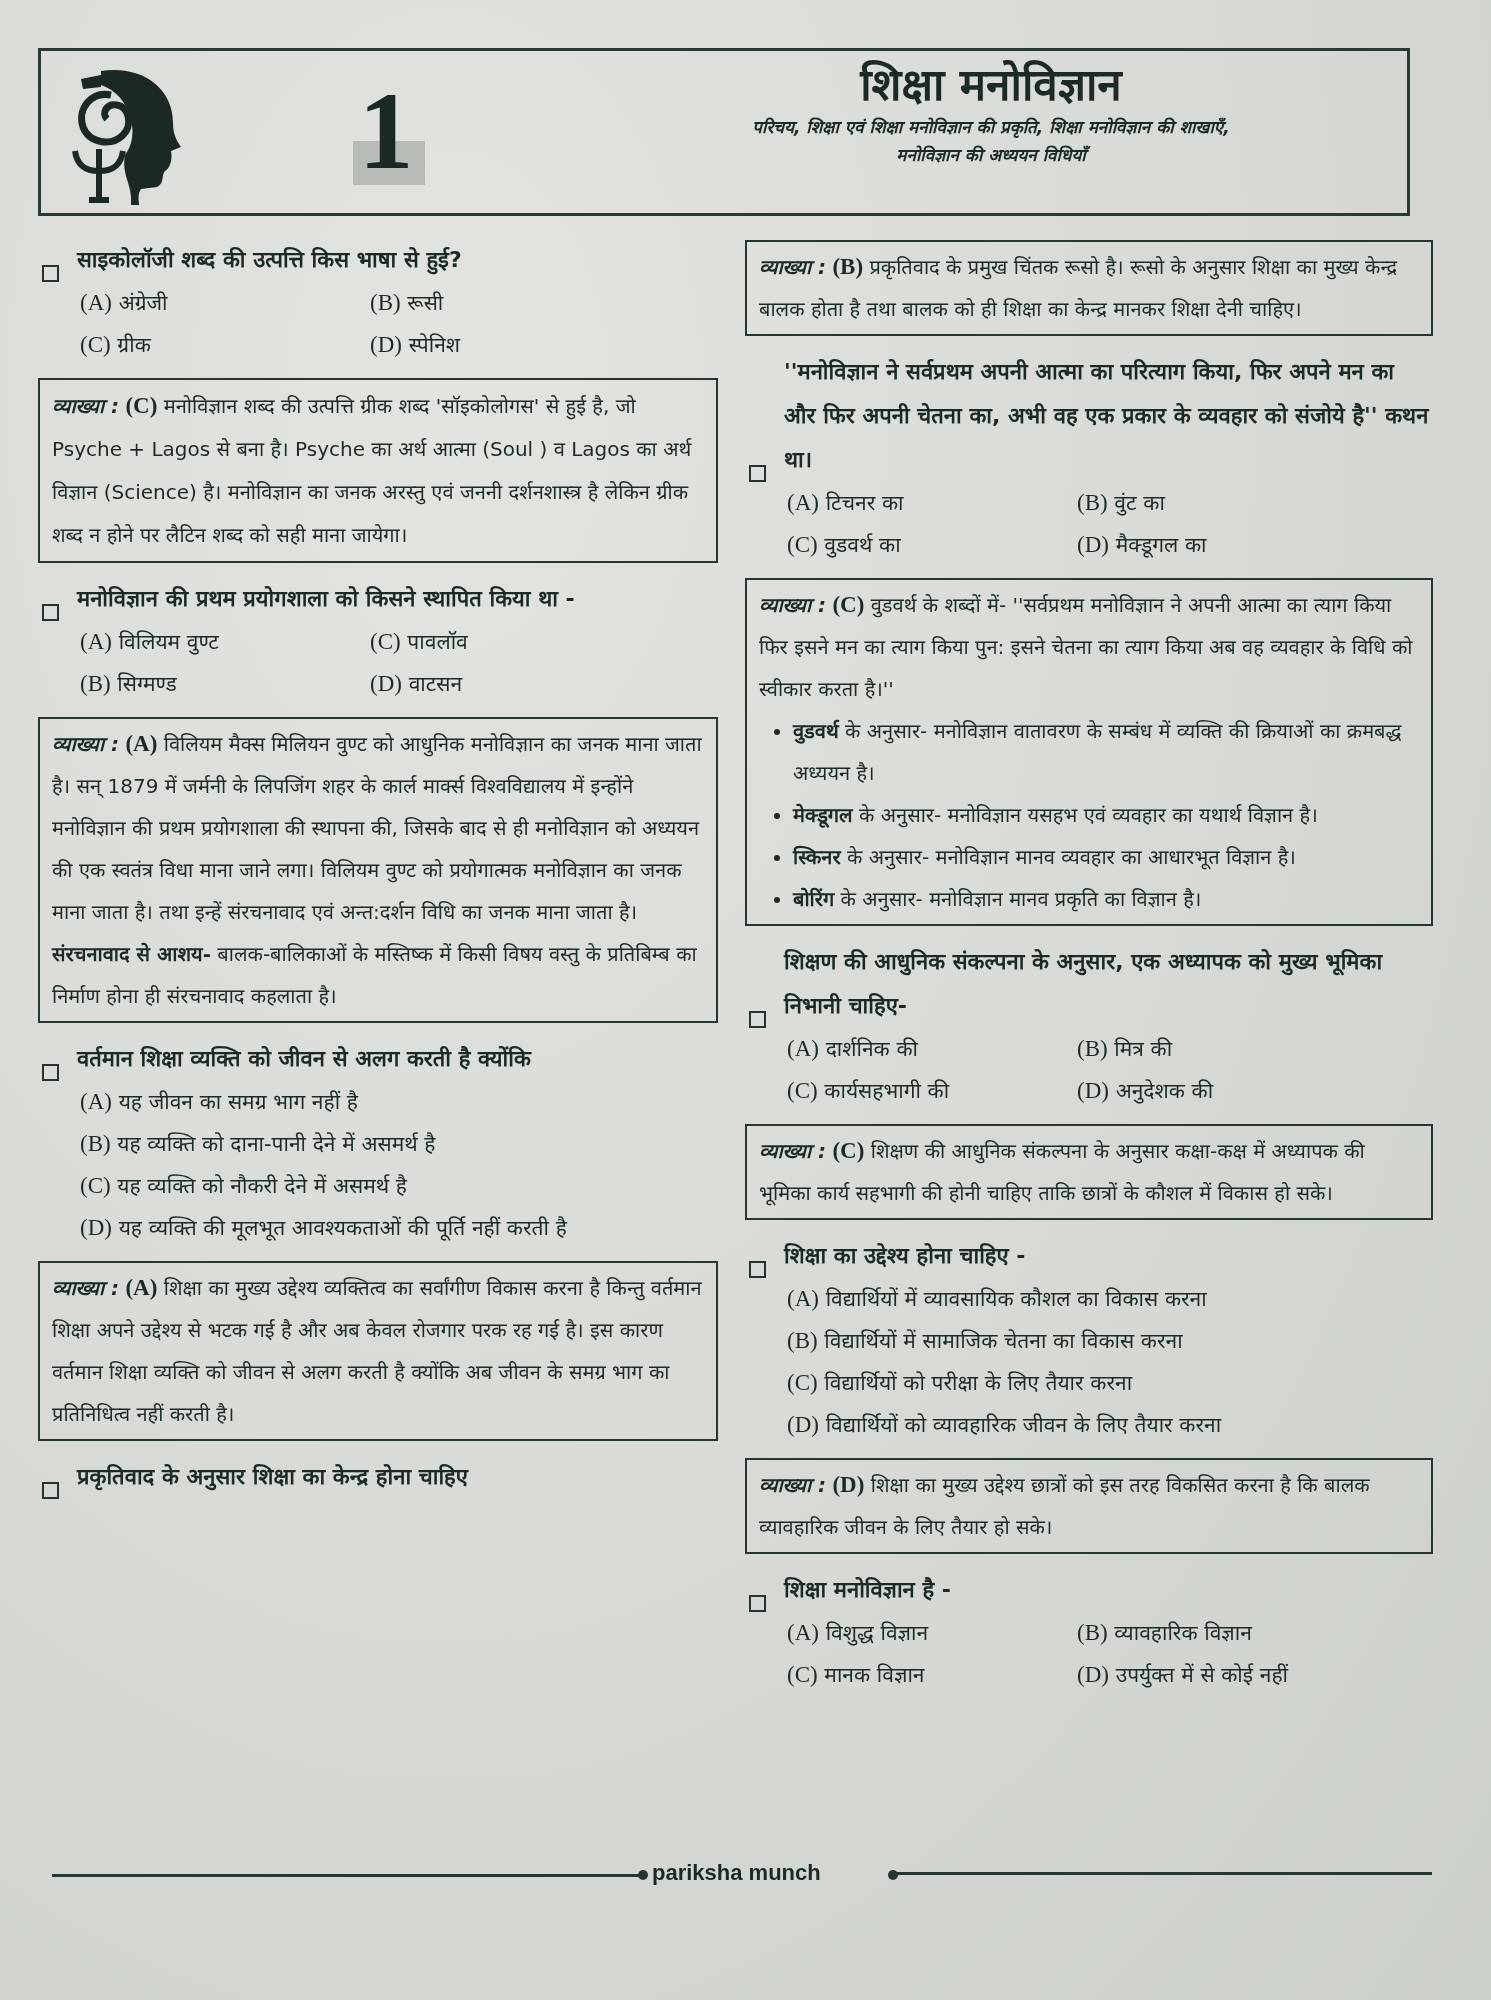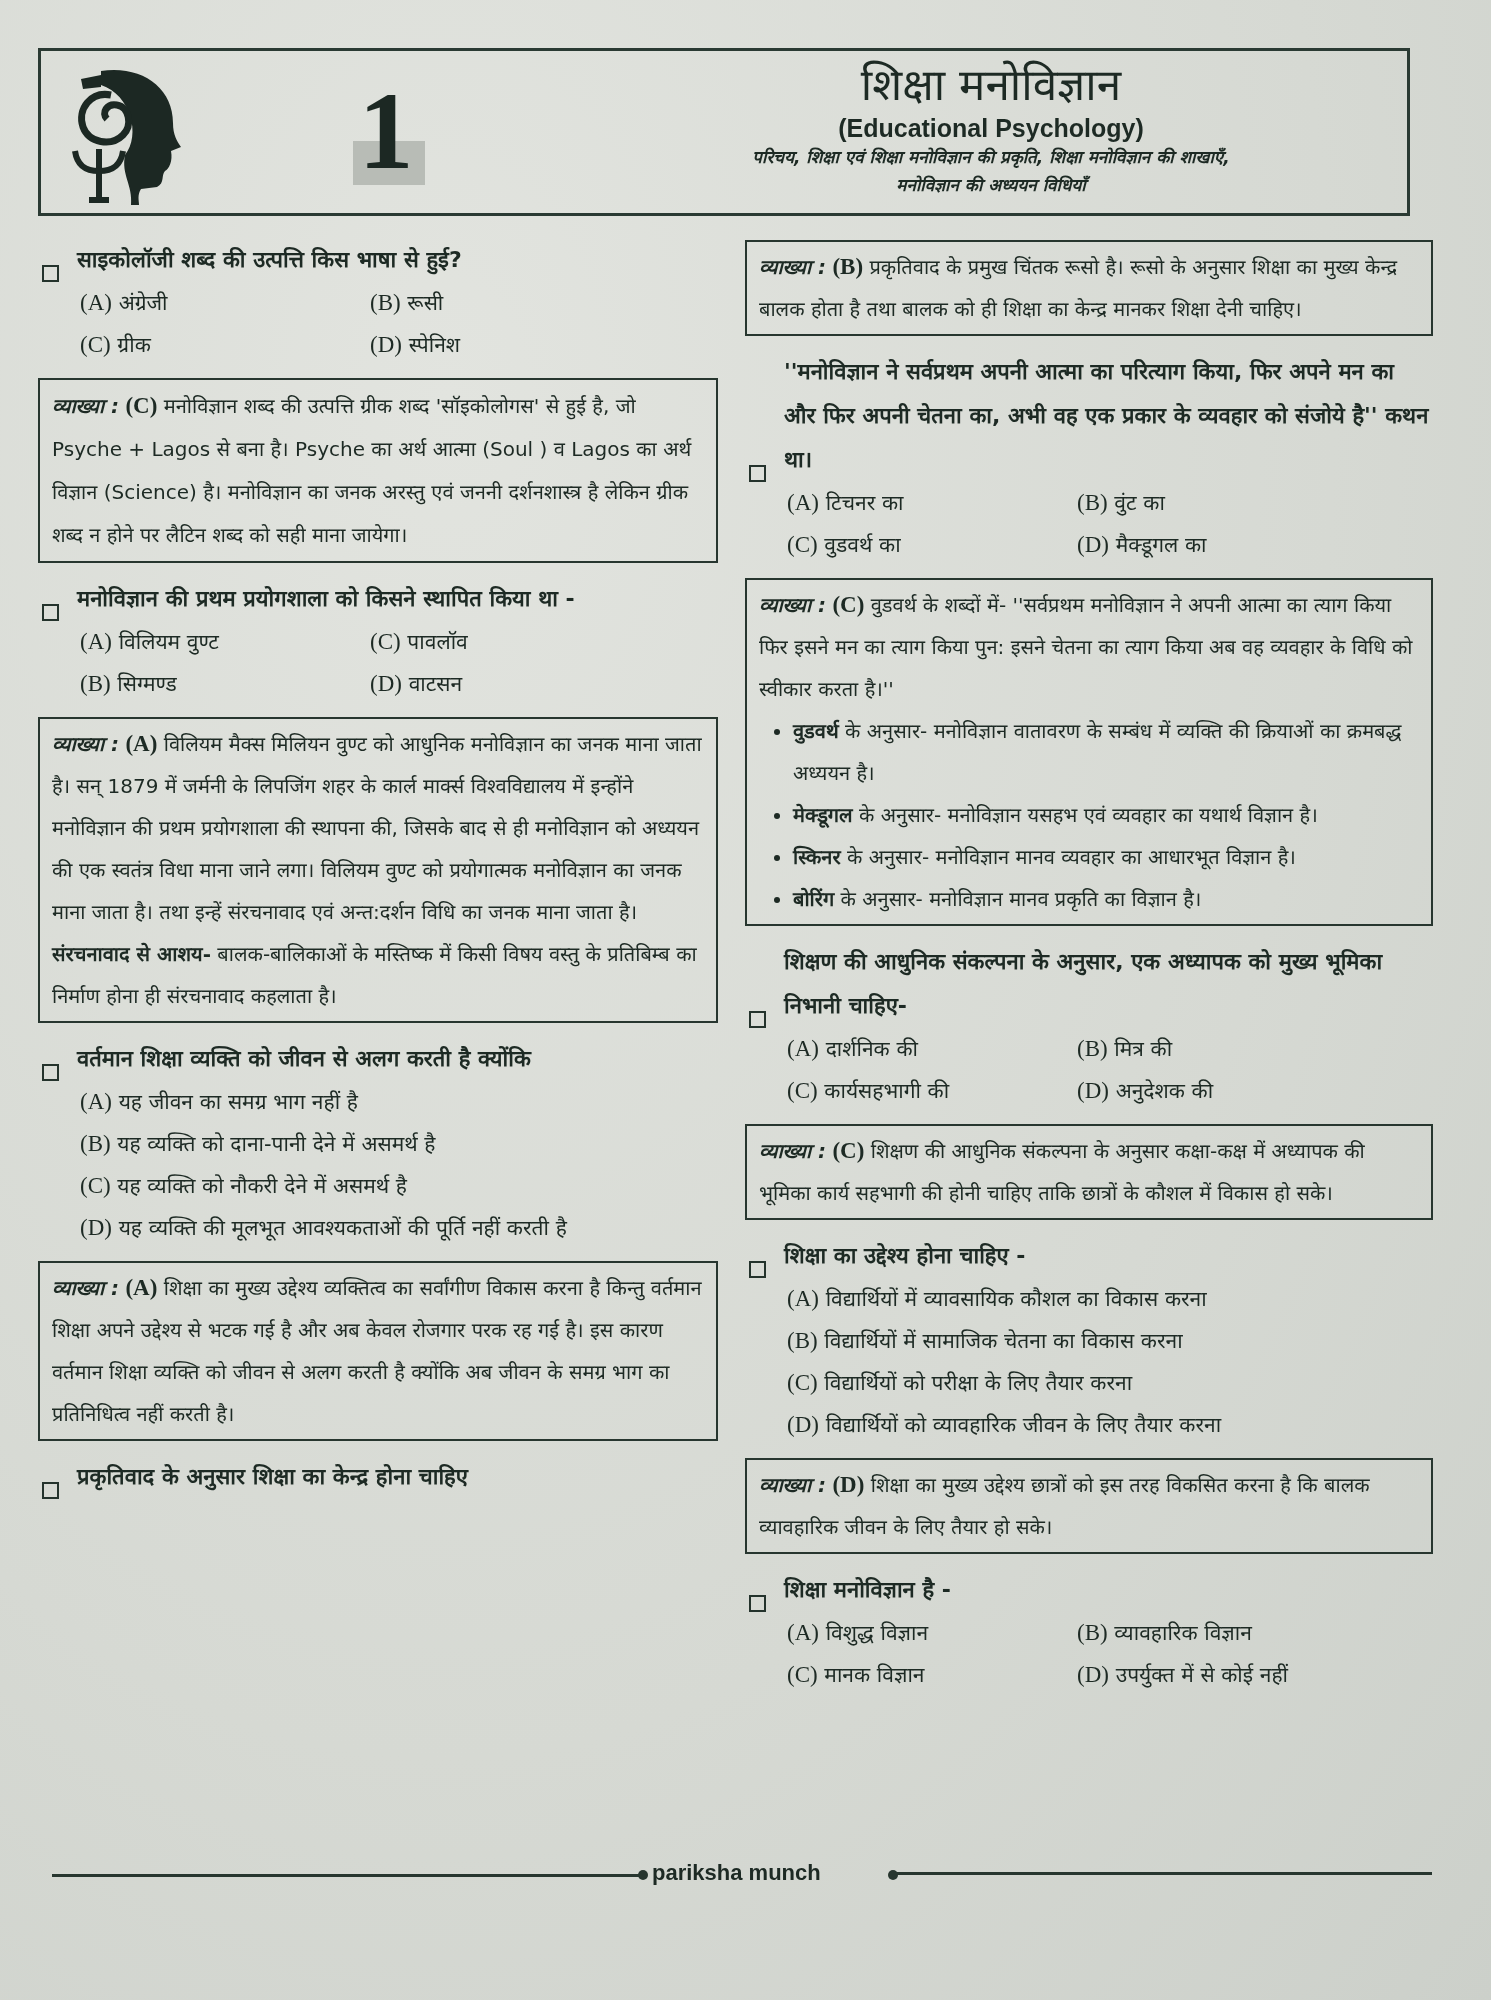--- a/index.html
+++ b/index.html
@@ -17,21 +17,21 @@
   }
   .logo{position:absolute;left:20px;top:14px;width:120px;height:140px;}
   .chapter-num{
     position:absolute;left:290px;top:30px;width:110px;height:110px;
     font-family:"Liberation Serif",serif;font-weight:bold;font-size:110px;line-height:100px;
     color:#1c2823;text-align:center;
   }
   .chapter-num .shade{position:absolute;left:22px;top:60px;width:72px;height:44px;background:#b8bcb6;z-index:0;}
   .chapter-num span.n{position:relative;z-index:1;}
   .title-block{position:absolute;left:540px;top:6px;width:820px;text-align:center;}
-  .title-hi{font-family:"DejaVu Sans",sans-serif;font-size:44px;font-weight:normal;line-height:56px;}
+  .title-hi{font-family:"DejaVu Sans",sans-serif;font-size:44px;font-weight:bold;line-height:56px;}
   .title-en{font-family:"Liberation Sans",sans-serif;font-size:25px;font-weight:bold;line-height:30px;}
   .title-sub{font-family:"DejaVu Sans",sans-serif;font-size:17px;font-style:italic;font-weight:bold;line-height:28px;}
 
   .col{position:absolute;top:238px;}
   .col-left{left:38px;width:680px;}
   .col-right{left:745px;width:688px;}
 
   .q{display:flex;align-items:flex-end;margin:0;}
   .q-box{flex:0 0 auto;width:13px;height:13px;border:2.5px solid #24332c;margin:12px 18px 0 4px;}
   .q-text{font-family:"DejaVu Sans",sans-serif;font-weight:bold;font-size:22px;line-height:44px;}
@@ -63,21 +63,20 @@
       <rect x="35" y="84" width="6" height="52" fill="#1c2823"></rect>
       <rect x="28" y="132" width="20" height="6" fill="#1c2823"></rect>
     </svg>
   </div>
   <div class="chapter-num">
     <div class="shade"></div>
     <span class="n">1</span>
   </div>
   <div class="title-block">
     <div class="title-hi">शिक्षा मनोविज्ञान</div>
-    <div class="title-en">(Educational Psychology)</div>
     <div class="title-sub">परिचय, शिक्षा एवं शिक्षा मनोविज्ञान की प्रकृति, शिक्षा मनोविज्ञान की शाखाएँ,</div>
     <div class="title-sub">मनोविज्ञान की अध्ययन विधियाँ</div>
   </div>
 </div>
 
 <div class="col col-left">
 
   <div class="q">
     <span class="q-box"></span>
     <span class="q-text">साइकोलॉजी शब्द की उत्पत्ति किस भाषा से हुई?</span>

